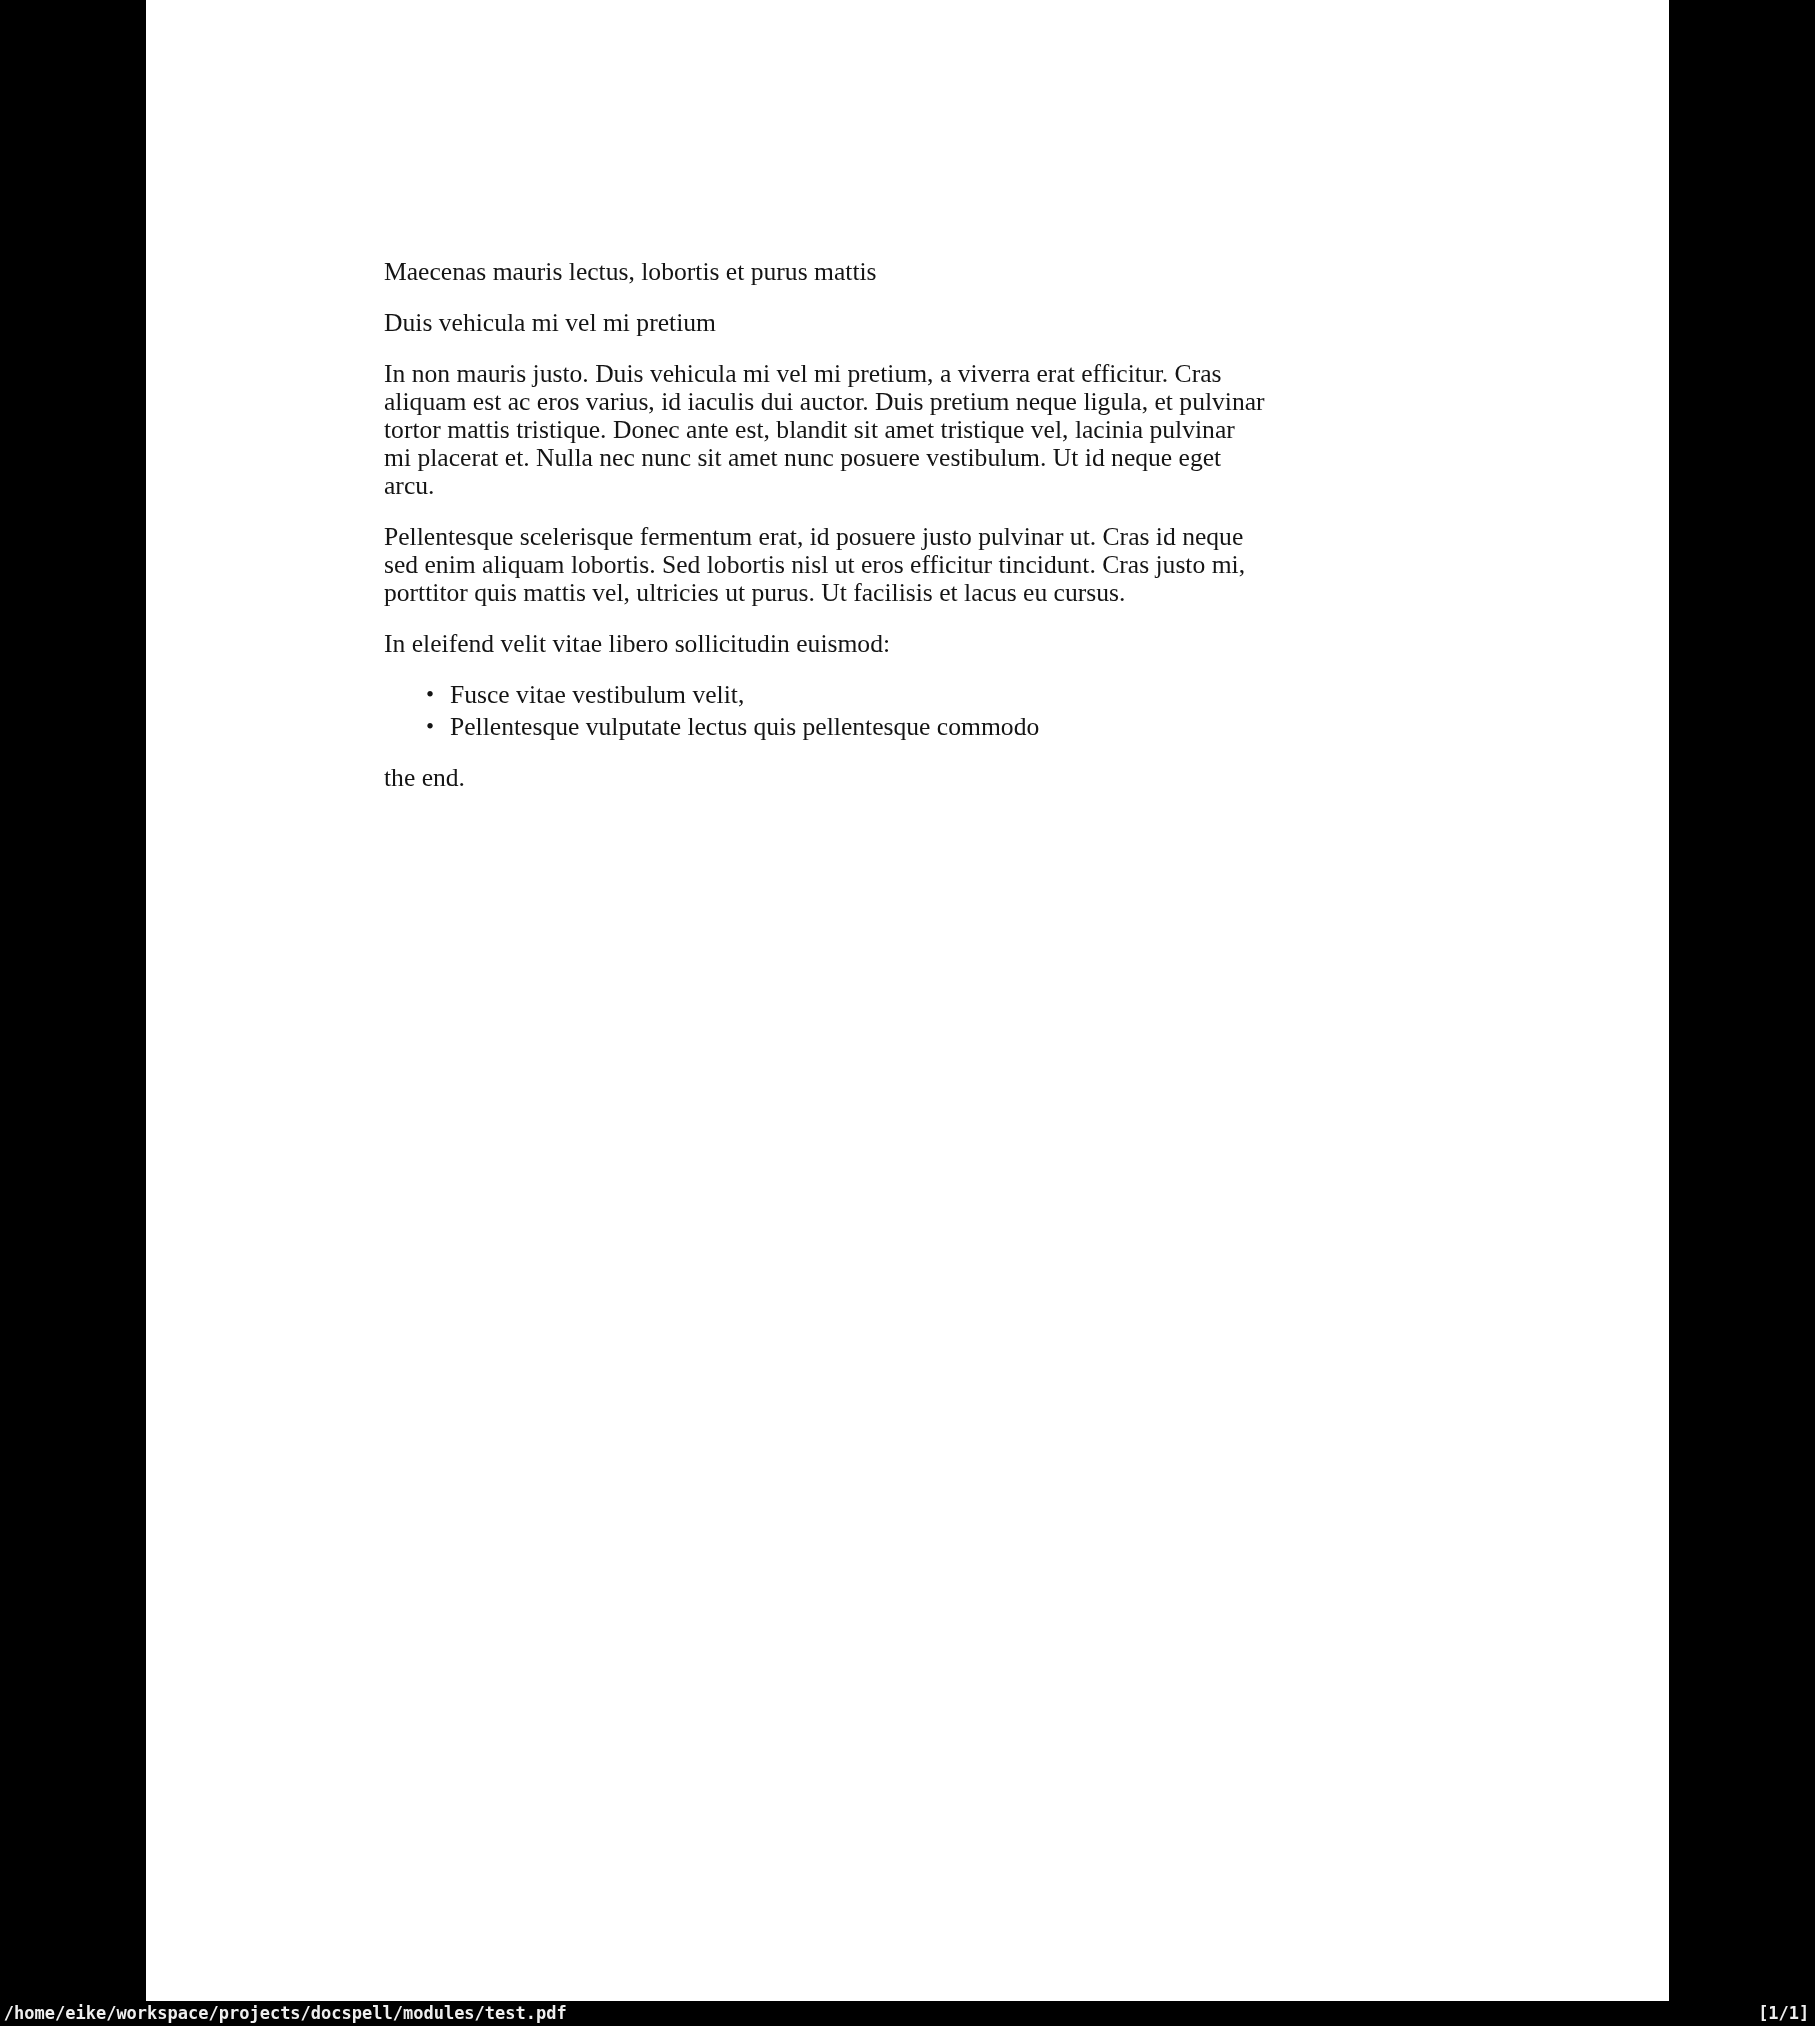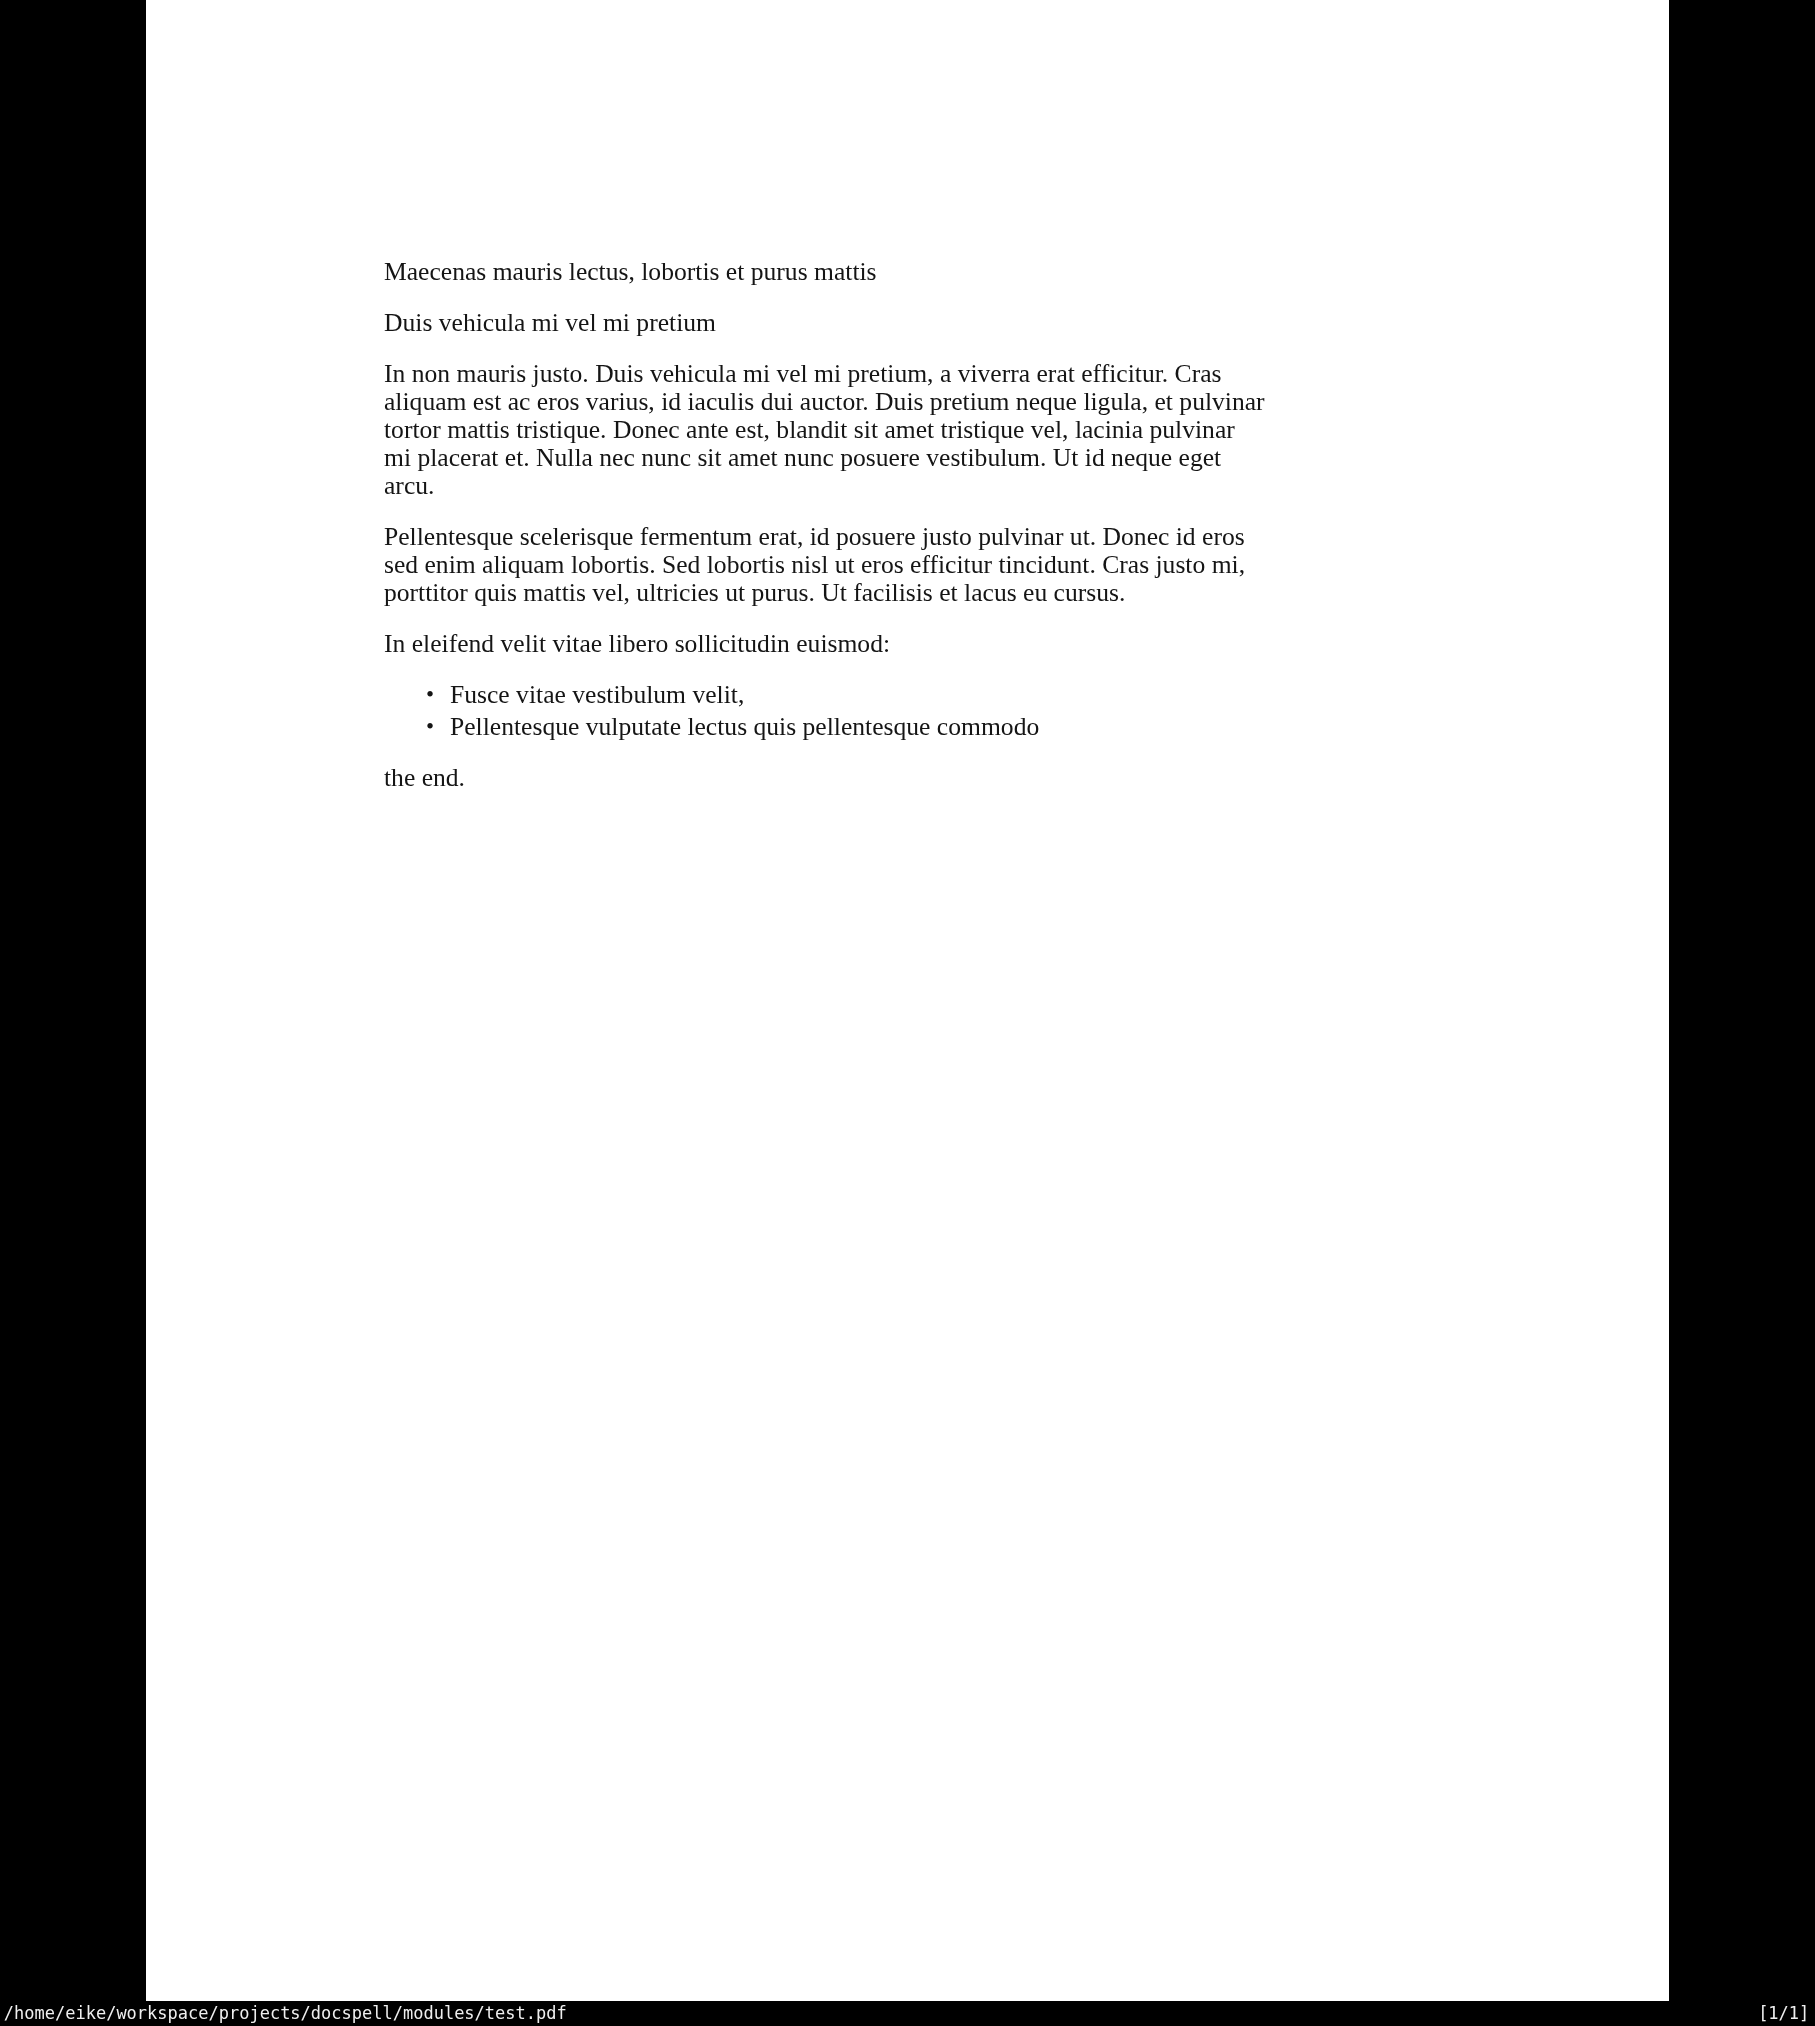--- a/index.html
+++ b/index.html
@@ -53,20 +53,21 @@
     height: 24.6px;
     background: var(--status-bg, #000);
     color: var(--status-fg, #efefef);
     font-family: "DejaVu Sans Mono", "Liberation Mono", monospace;
     font-size: 17px;
     display: flex;
     align-items: center;
     justify-content: space-between;
     box-sizing: border-box;
     padding: 0 5.7px 1.9px 3.8px;
+    font-weight: bold;
   }
   .status-bar span { white-space: pre; }
 </style>
 </head>
 <body>
 
 <div class="viewer">
 
   <div class="pdf-page">
     <div class="doc-content" id="doc-content">
@@ -77,21 +78,21 @@
           <div class="doc-line">Duis vehicula mi vel mi pretium</div>
         </div>
         <div class="doc-par">
           <div class="doc-line">In non mauris justo. Duis vehicula mi vel mi pretium, a viverra erat efficitur. Cras</div>
           <div class="doc-line">aliquam est ac eros varius, id iaculis dui auctor. Duis pretium neque ligula, et pulvinar</div>
           <div class="doc-line">tortor mattis tristique. Donec ante est, blandit sit amet tristique vel, lacinia pulvinar</div>
           <div class="doc-line">mi placerat et. Nulla nec nunc sit amet nunc posuere vestibulum. Ut id neque eget</div>
           <div class="doc-line">arcu.</div>
         </div>
         <div class="doc-par">
-          <div class="doc-line">Pellentesque scelerisque fermentum erat, id posuere justo pulvinar ut. Donec id eros</div>
+          <div class="doc-line">Pellentesque scelerisque fermentum erat, id posuere justo pulvinar ut. Cras id neque</div>
           <div class="doc-line">sed enim aliquam lobortis. Sed lobortis nisl ut eros efficitur tincidunt. Cras justo mi,</div>
           <div class="doc-line">porttitor quis mattis vel, ultricies ut purus. Ut facilisis et lacus eu cursus.</div>
         </div>
         <div class="doc-par">
           <div class="doc-line">In eleifend velit vitae libero sollicitudin euismod:</div>
         </div>
         <ul class="doc-list">
           <li><span class="bullet">•</span><span>Fusce vitae vestibulum velit,</span></li>
           <li><span class="bullet">•</span><span>Pellentesque vulputate lectus quis pellentesque commodo</span></li>
         </ul>

